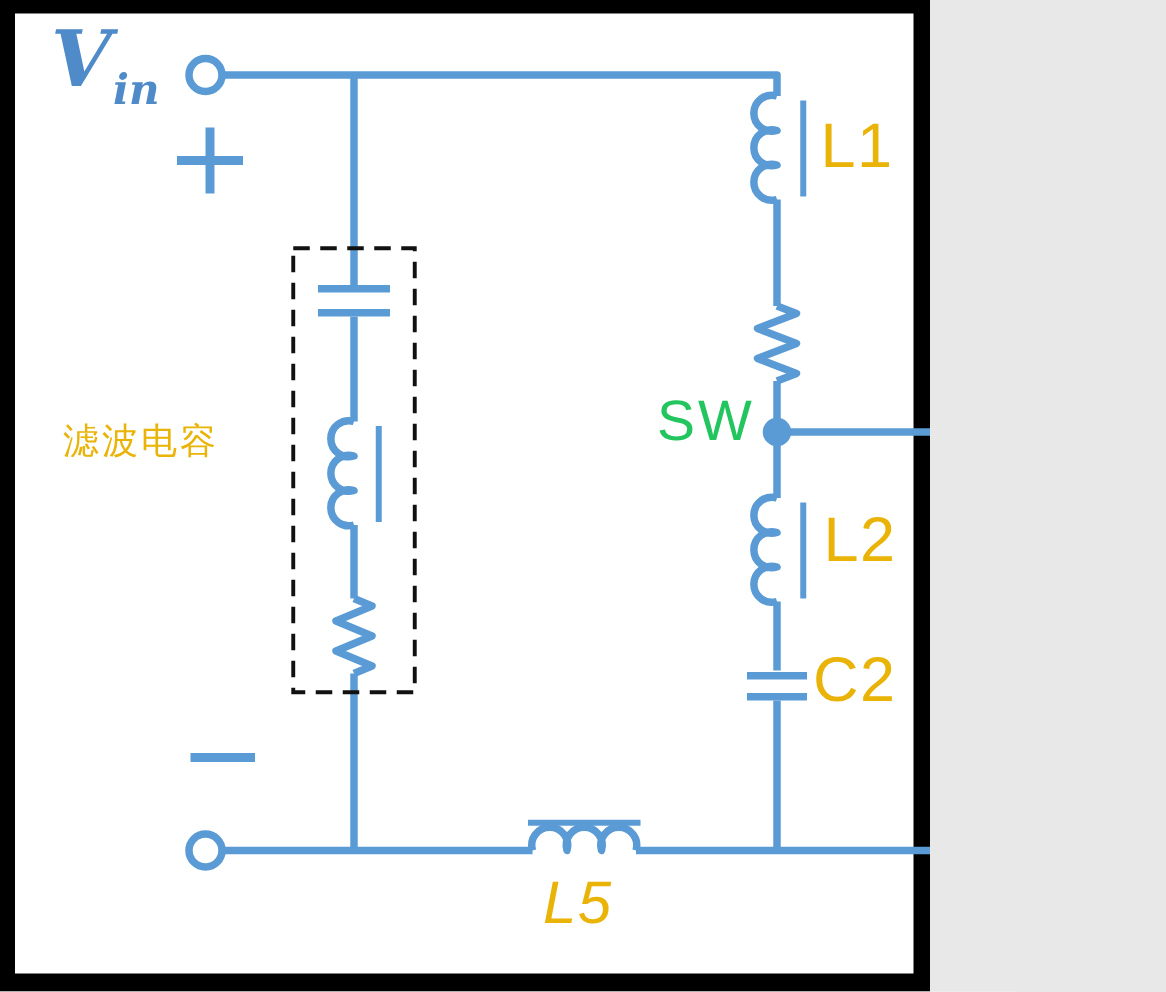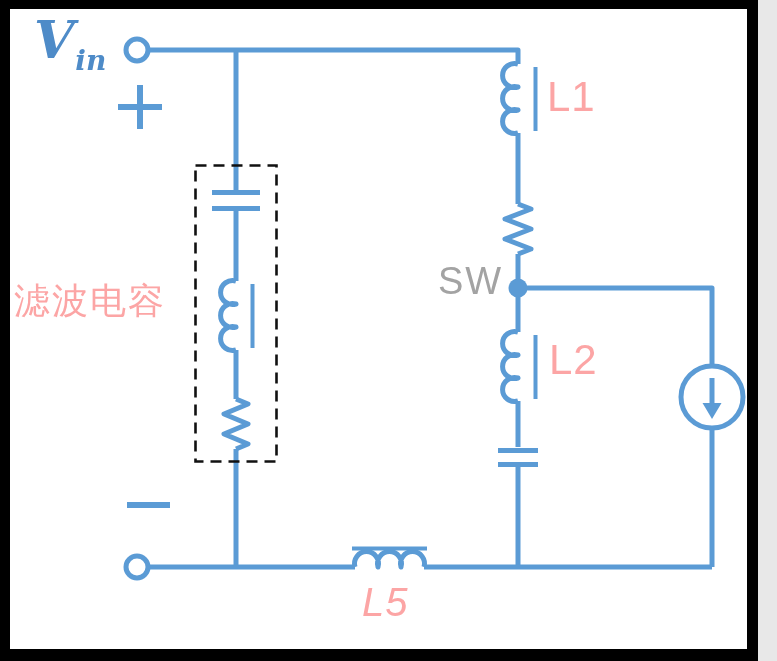--- a/index.html
+++ b/index.html
@@ -1,44 +1,44 @@
 <!DOCTYPE html>
 <html><head>
 <meta charset="utf-8">
 <style>
   html,body { margin:0; padding:0; background:#e8e8e8; }
   .frame {
-    position:relative; width:758px; height:661px;
+    position:relative; width:620px; height:661px;
     background:#000; overflow:hidden;
     font-family:"Liberation Sans", sans-serif;
   }
   .paper {
     position:absolute; left:10px; top:9px; right:11px; bottom:12px;
     background:#fff;
   }
   svg.circuit { position:absolute; left:0; top:0; }
   .wire   { stroke:#5B9BD5; stroke-width:5; fill:none; stroke-linejoin:round; }
   .wire-thin { stroke:#5B9BD5; stroke-width:4; fill:none; }
   .terminal { fill:#ffffff; stroke:#5B9BD5; stroke-width:5; }
   .node-dot { fill:#5B9BD5; stroke:none; }
   .arrow-head { fill:#5B9BD5; stroke:none; }
   .dashed-box { fill:none; stroke:#111111; stroke-width:2.6; stroke-dasharray:11 7; }
   .polarity { stroke:#5B9BD5; stroke-width:6; fill:none; stroke-linecap:butt; }
 
   .label {
     position:absolute; line-height:1; white-space:nowrap;
-    color:#fca5a5; letter-spacing:1px;
+    color:#eab308; letter-spacing:1px;
   }
   .lbl-l1  { left:547px; top:76px;  font-size:42px; }
   .lbl-ron { left:536px; top:204px; font-size:42px; }
-  .lbl-sw  { left:438px; top:262px; font-size:38px; color:#a3a3a3; letter-spacing:2px; }
+  .lbl-sw  { left:438px; top:262px; font-size:38px; color:#22c55e; letter-spacing:2px; }
   .lbl-l2  { left:549px; top:339px; font-size:42px; }
   .lbl-c2  { left:542px; top:432px; font-size:42px; }
   .lbl-l5  { left:362px; top:582px; font-size:40px;font-style:italic; }
-  .lbl-filter { left:14px; top:283px; font-size:36px; letter-spacing:2px; }
+  .lbl-filter { left:42px; top:283px; font-size:24px; letter-spacing:2px; }
   .lbl-vin {
     left:34px; top:14px; color:#4E8BC8;
     font-family:"DejaVu Serif", serif; font-style:italic; font-weight:bold;
     font-size:52px; letter-spacing:0;
   }
   .lbl-vin .sub { font-size:28px; position:relative; top:12px; left:1px; }
 </style>
 </head>
 <body>
 
@@ -116,14 +116,15 @@
     <rect class="dashed-box" x="195.5" y="165.5" width="81" height="296"></rect>
   </svg>
 
   <div class="label lbl-vin">
     <span>V</span><span class="sub">in</span>
   </div>
   <div class="label lbl-filter">滤波电容</div>
   <div class="label lbl-l1">L1</div>
   <div class="label lbl-sw">SW</div>
   <div class="label lbl-l2">L2</div>
+  <div class="label lbl-c2">C2</div>
   <div class="label lbl-l5">L5</div>
 </div>
 
 </body></html>

